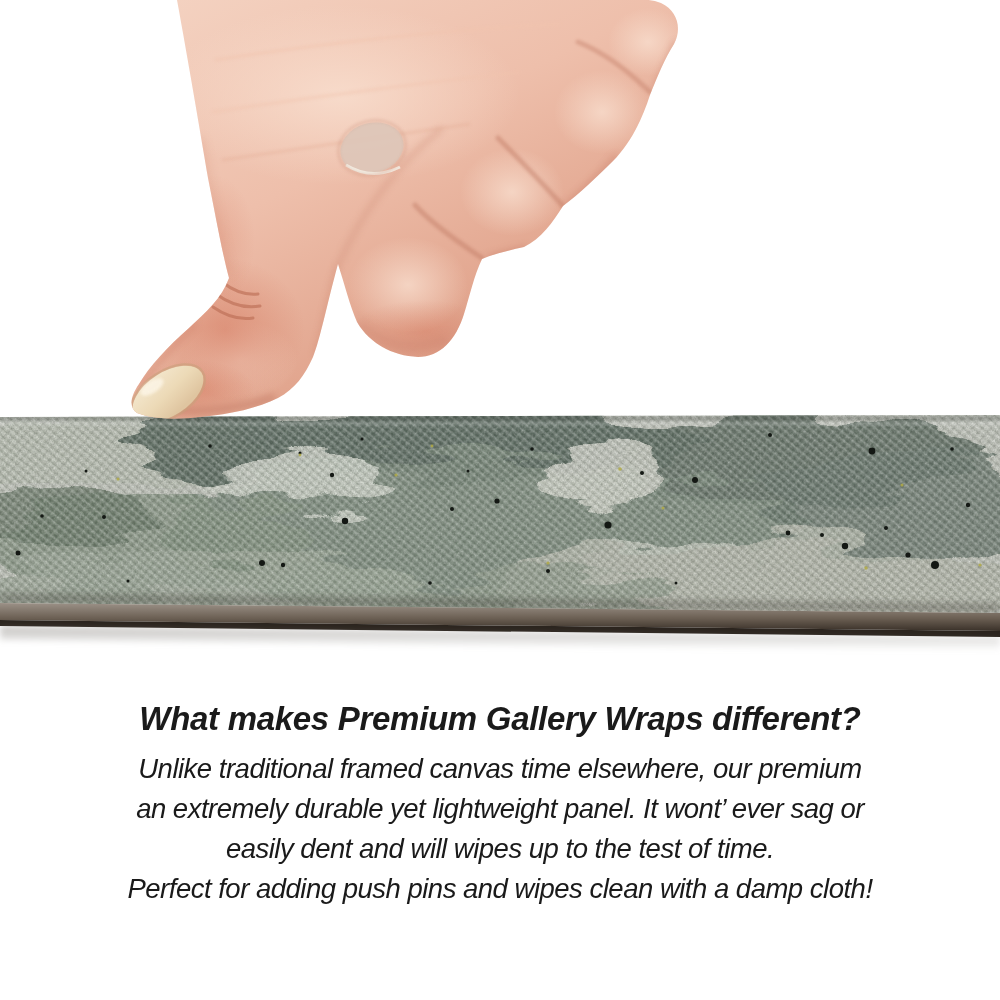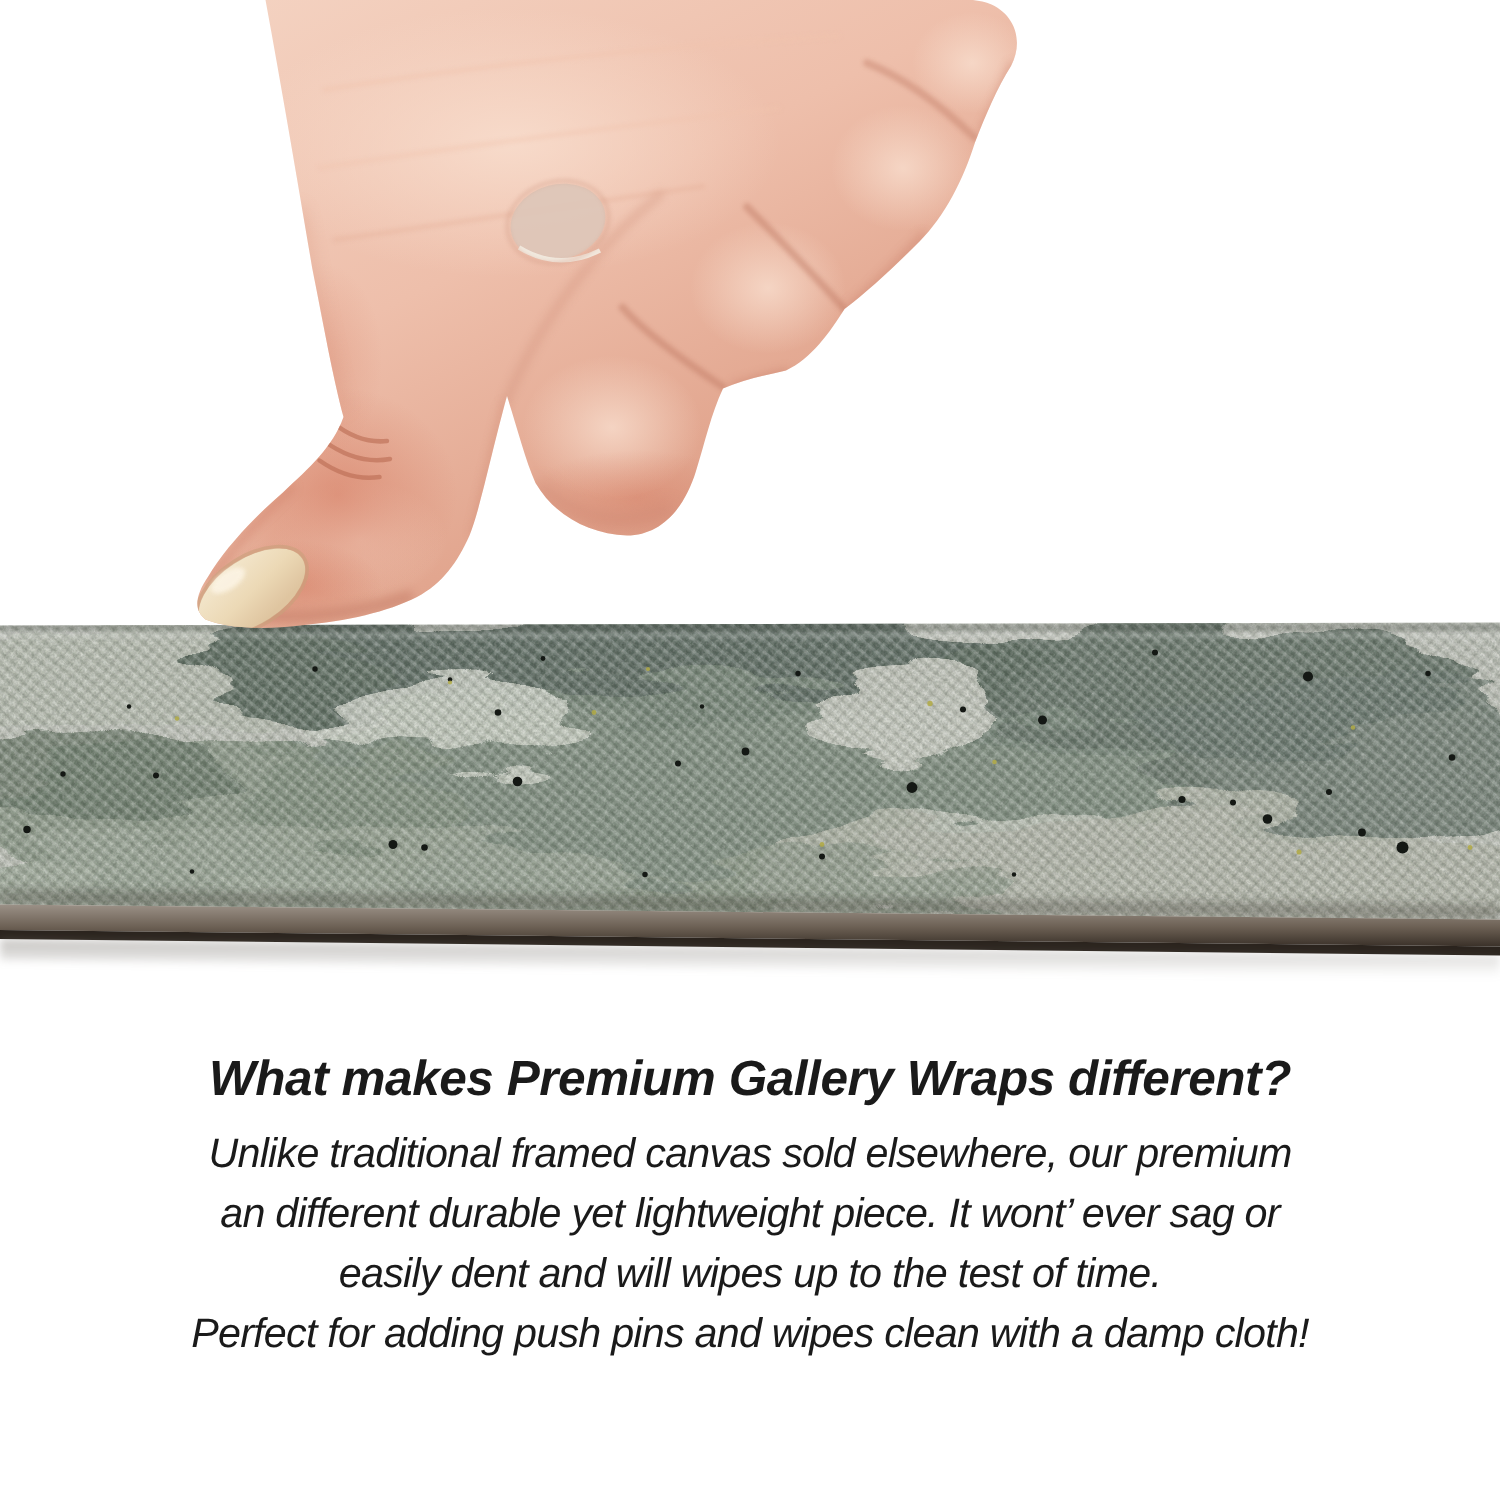--- a/index.html
+++ b/index.html
@@ -232,18 +232,18 @@
           <ellipse cx="168" cy="394" rx="40" ry="22" transform="rotate(-33 168 394)" fill="url(#gNail)"></ellipse>
           <ellipse cx="168" cy="394" rx="41" ry="23" transform="rotate(-33 168 394)" fill="none" stroke="#caa07c" stroke-width="2.5" opacity="0.6"></ellipse>
           <ellipse cx="152" cy="387" rx="13" ry="6" transform="rotate(-33 152 387)" fill="#fdf6e8" opacity="0.8" class="soft1"></ellipse>
         </g>
       </g>
     </svg>
   </div>
 
   <section class="caption">
     <h1>What makes Premium Gallery Wraps different?</h1>
-    <p>Unlike traditional framed canvas sold elsewhere, our premium</p>
-    <p>an different durable yet lightweight piece. It wont’ ever sag or</p>
+    <p>Unlike traditional framed canvas time elsewhere, our premium</p>
+    <p>an extremely durable yet lightweight panel. It wont’ ever sag or</p>
     <p>easily dent and will wipes up to the test of time.</p>
     <p>Perfect for adding push pins and wipes clean with a damp cloth!</p>
   </section>
 </div>
 
 </body></html>

